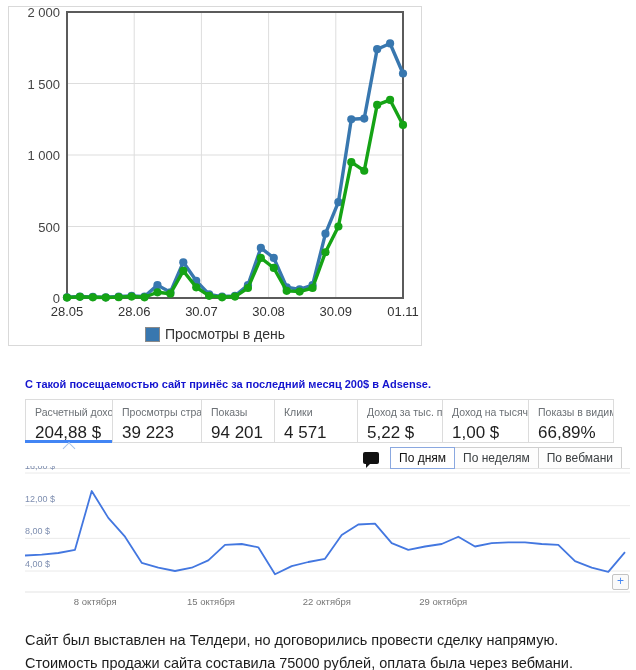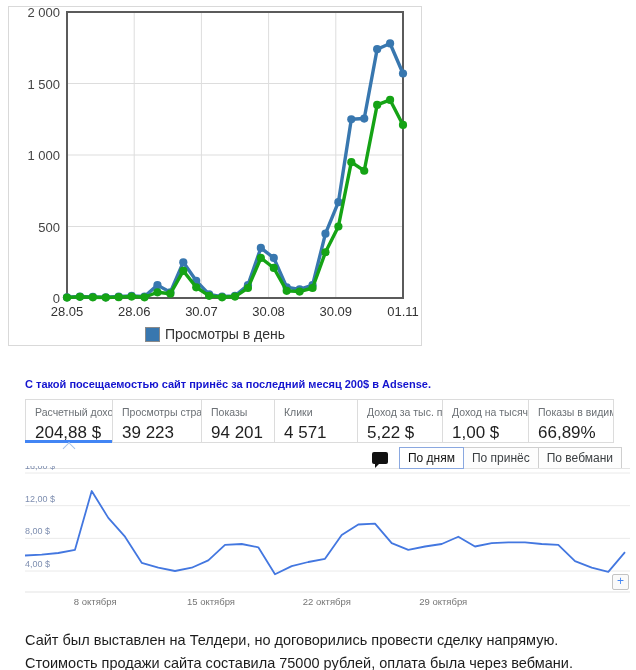--- a/index.html
+++ b/index.html
@@ -177,21 +177,21 @@
     <div class="card" style="width: 86px;">
       <div class="card-label">Показы в видимой ...</div>
       <div class="card-value">66,89%</div>
     </div>
   </div>
 
 <div class="controls">
   <div class="bubble"></div>
   <div class="btn-group" id="view-btns">
       <button class="view-btn selected">По дням</button>
-      <button class="view-btn">По принёс</button>
+      <button class="view-btn">По неделям</button>
       <button class="view-btn">По вебмани</button>
     </div>
 </div>
 
 <div class="divider"></div>
 
 <svg class="rev-chart" id="svg-revenue" width="636" height="146">
     <line x1="25" y1="105" x2="630" y2="105" stroke="#eaeaea" stroke-width="1"></line>
     <text x="25" y="101" font-size="9" fill="#7e8eb0">4,00 $</text>
     <line x1="25" y1="72.33333333333334" x2="630" y2="72.33333333333334" stroke="#eaeaea" stroke-width="1"></line>

